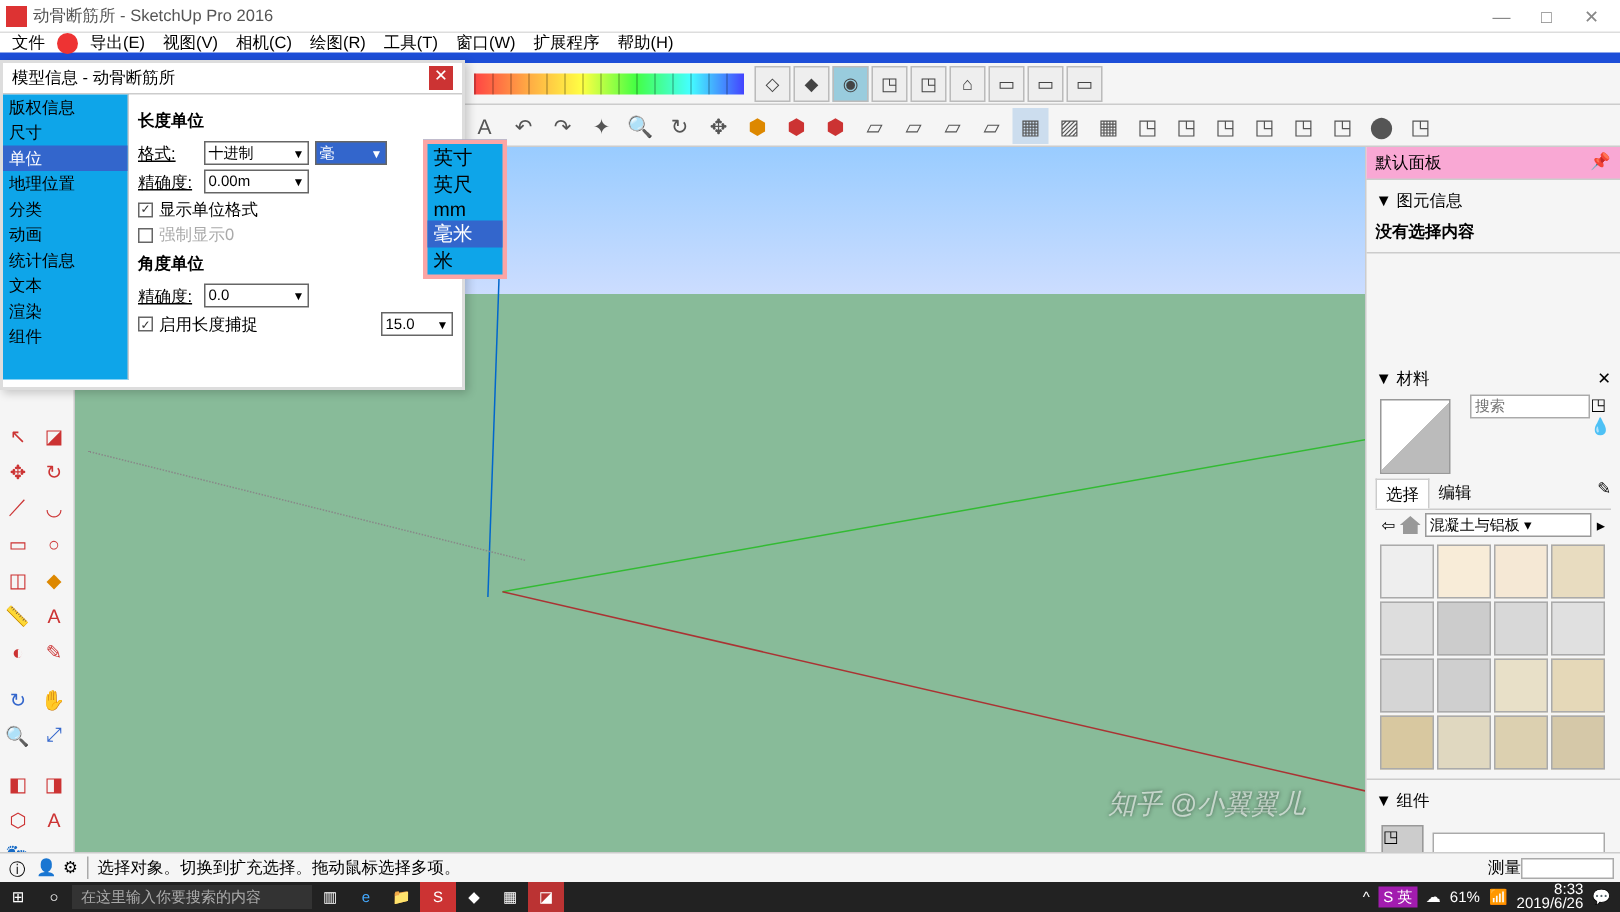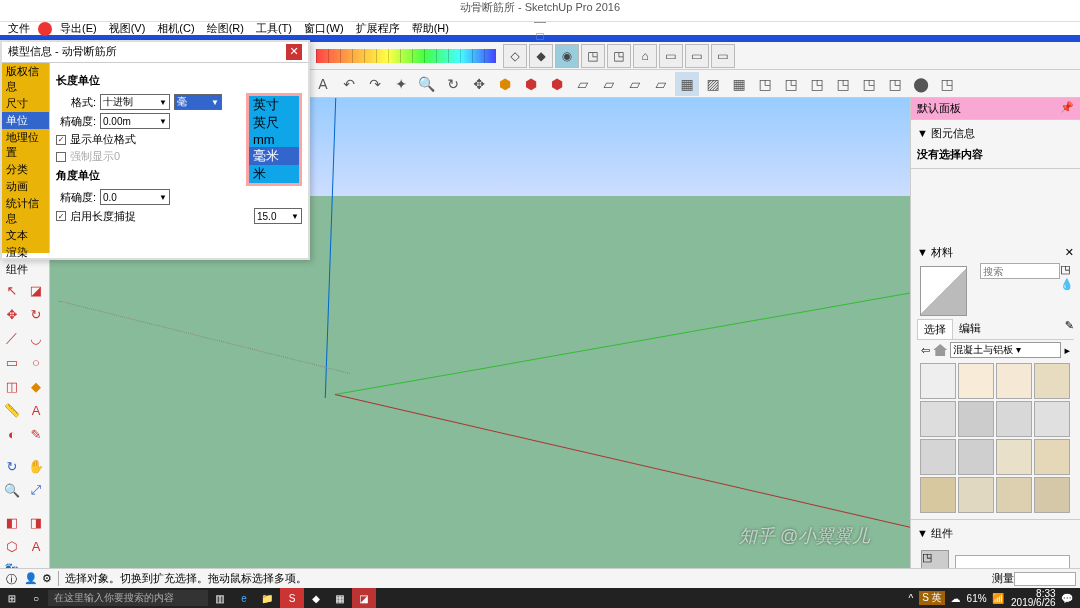--- a/index.html
+++ b/index.html
@@ -1,17 +1,17 @@
 <!DOCTYPE html>
 <html><head>
 <meta charset="utf-8">
 <style>
 * { margin:0; padding:0; box-sizing:border-box; font-family:"Microsoft YaHei","SimSun",sans-serif; }
 html,body { width:1080px; height:608px; overflow:hidden; background:#fff; }
-.titlebar { height:22px; background:#fff; display:flex; align-items:center; padding:0 4px; font-size:11px; color:#555; border-bottom:1px solid #ddd;flex-direction:column; }
+.titlebar { height:22px; background:#fff; display:flex; align-items:center; padding:0 4px; font-size:11px; color:#555; border-bottom:1px solid #ddd; }
 .titlebar .icon { width:14px; height:14px; background:#d33; margin-right:4px; }
 .titlebar .spacer { flex:1; }
 .titlebar .winbtn { width:30px; text-align:center; color:#888; font-size:12px; }
 .menubar { height:20px; display:flex; align-items:center; font-size:11px; padding-left:2px; border-bottom:7px solid #1d4ed8; }
 .menubar span { padding:2px 6px; cursor:default; }
 .menubar .reddot { width:14px; height:14px; border-radius:50%; background:#e33; margin:0 2px; }
 .toolbar { height:28px; display:flex; align-items:center; border-bottom:1px solid #ccc; background:#f5f5f5; overflow:hidden; }
 .toolbar .gap { width:310px; }
 .tb-scale { width:180px; height:14px; margin:0 6px; background:linear-gradient(to right,#f44,#fa4,#ff4,#4f4,#4ff,#44f); position:relative; }
 .tb-scale::after { content:""; position:absolute; inset:0; background:repeating-linear-gradient(to right,#0003 0 1px,transparent 1px 12px); }
@@ -42,27 +42,27 @@
 .rp-tabs { display:flex; border-bottom:1px solid #ccc; }
 .rp-tab { padding:2px 6px; font-size:11px; }
 .rp-row { display:flex; align-items:center; padding:2px 4px; gap:3px; }
 .rp-sel { flex:1; height:16px; border:1px solid #999; background:#fff; font-size:10px; padding:0 2px; }
 .rp-house { width:14px; height:12px; background:#999; clip-path:polygon(50% 0,100% 50%,85% 50%,85% 100%,15% 100%,15% 50%,0 50%); }
 
 .dialog { position:absolute; left:0; top:40px; width:310px; height:220px; background:#fff; border:2px solid #ddd; box-shadow:2px 2px 6px #0003; z-index:10; font-size:11px; }
 .dlg-title { background:#fff; padding:2px 6px; border-bottom:1px solid #ccc; display:flex; justify-content:space-between; }
 .dlg-close { width:16px; height:16px; background:#c33; color:#fff; text-align:center; line-height:14px; }
 .dlg-body { display:flex; height:190px; }
-.dlg-nav { width:48px; background:#eab308; border-right:1px solid #ccc; }
+.dlg-nav { width:84px; background:#0ea5e9; border-right:1px solid #ccc; }
 .dlg-nav div { padding:1px 4px; }
 .dlg-nav .sel { background:#36c; color:#fff; }
 .dlg-main { flex:1; padding:6px; }
 .dlg-sec { font-weight:bold; margin:4px 0 6px; }
 .dlg-row { display:flex; align-items:center; margin:3px 0; gap:4px; }
-.dlg-label { width:40px; text-align:right; }
+.dlg-label { width:40px; text-align:left;text-decoration:underline; }
 .dlg-select { width:70px; height:16px; border:1px solid #666; background:#fff; display:flex; align-items:center; justify-content:space-between; padding:0 2px; font-size:10px; }
 .dlg-select .arr { font-size:8px; }
 .dlg-select.sm { width:48px; }
 .dlg-dropdown { position:absolute; left:196px; top:30px; width:56px; background:#0ea5e9; border:3px solid #fca5a5; z-index:20; font-size:13px; }
 .dlg-dropdown div { padding:0 4px; }
 .dlg-dropdown .hi { background:#36c; color:#fff; }
 .dlg-cb { display:flex; align-items:center; gap:4px; margin:2px 0; }
 .cb { width:10px; height:10px; border:1px solid #666; background:#fff; display:flex; align-items:center; justify-content:center; font-size:8px; color:#333; }
 .cb.on::after { content:"✓"; }
 
@@ -368,21 +368,21 @@
     </div>
   <div class="tkbtn">▥</div>
   <div class="tkbtn" style="color:#4af">e</div>
   <div class="tkbtn" style="color:#fc3">📁</div>
   <div class="tkbtn" style="background:#c33">S</div>
   <div class="tkbtn">◆</div>
   <div class="tkbtn">▦</div>
   <div class="tkbtn" style="background:#b33">◪</div>
   <div class="tktray">
     <span>^</span>
-    <span style="background:#a16207;padding:0 3px">S 英</span>
+    <span style="background:#a21caf;padding:0 3px">S 英</span>
     <span>☁</span>
     <span>61%</span>
     <span>📶</span>
     <div style="text-align:right;line-height:9px">
       <div>8:33</div>
       <div>2019/6/26</div>
     </div>
     <span>💬</span>
   </div>
 </div>

